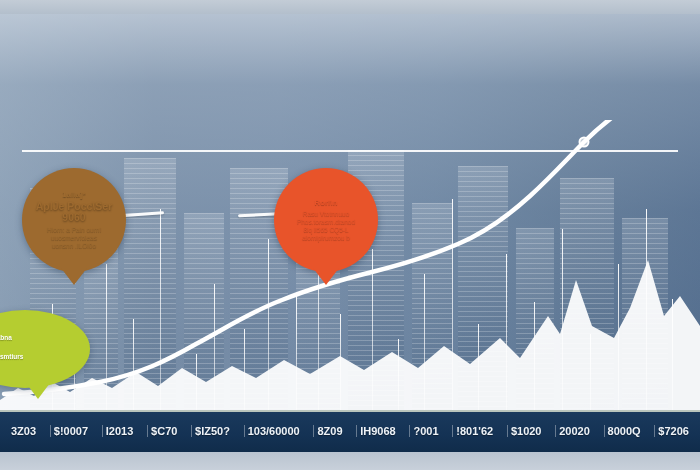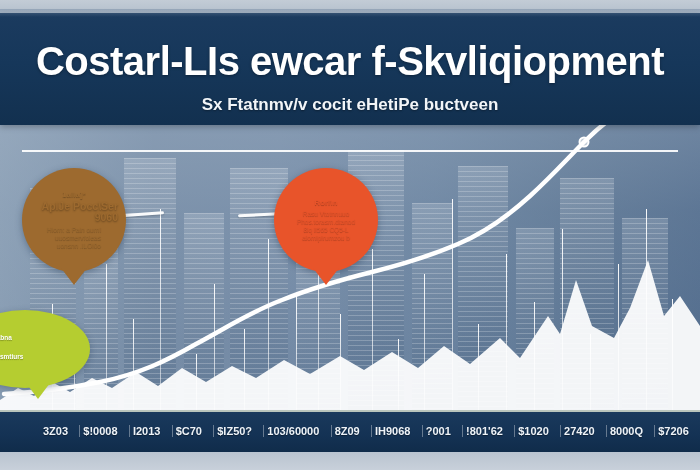--- a/index.html
+++ b/index.html
@@ -74,21 +74,21 @@
     border-left:13px solid transparent;border-right:13px solid transparent;
     border-top:17px solid currentColor;
   }
   .b-kicker{font-size:7.5px;font-weight:bold;opacity:.92;letter-spacing:.2px;
     text-shadow:0 1px 1px rgba(0,0,0,.3);}
   .b-head{font-size:10.5px;font-weight:bold;margin-top:2px;line-height:1.05;
     text-shadow:0 1px 2px rgba(0,0,0,.35);}
   .b-body{font-size:6.5px;line-height:1.25;margin-top:3px;opacity:.95;
     text-shadow:0 1px 1px rgba(0,0,0,.3);}
 
-  .bubble1{left:22px;top:168px;width:104px;height:104px;background:#9d6a2f;color:#9d6a2f;text-align:right;}
+  .bubble1{left:22px;top:168px;width:104px;height:104px;background:#9d6a2f;color:#9d6a2f;}
   .bubble2{left:148px;top:168px;width:104px;height:104px;background:#b5cd30;color:#b5cd30;}
   .bubble3{left:274px;top:168px;width:104px;height:104px;background:#e8542a;color:#e8542a;}
   .bubble1 *,.bubble2 *,.bubble3 *{position:relative;z-index:2;}
 
   
   .connector{position:absolute;height:3px;background:rgba(255,255,255,.95);
     border-radius:2px;box-shadow:0 1px 2px rgba(0,0,0,.2);}
 
   
   .callout-green{
@@ -120,21 +120,21 @@
   .axis-row{
     display:flex;width:100%;justify-content:space-between;
     padding:0 8px;box-sizing:border-box;
   }
   .axis-tick{
     color:#eef3f8;font-size:11px;font-weight:bold;
     padding:0 3px;white-space:nowrap;
     border-left:1px solid rgba(255,255,255,.35);
     text-shadow:0 1px 1px rgba(0,0,0,.4);
   }
-  .axis-tick:first-child{border-left:none;margin-left:32px;}
+  .axis-tick:first-child{border-left:none;}
   .bottom-strip{position:absolute;left:0;right:0;bottom:0;height:18px;
     background:linear-gradient(180deg,#b9c4d0,#c8d0da);}
 </style>
 </head>
 <body>
 
 <div class="infographic">
 
   <div class="bg-photo"></div>
 
@@ -186,24 +186,20 @@
 
     <path fill="none" stroke="#ffffff" stroke-width="4.5" stroke-linecap="round" stroke-linejoin="round" d="M4,274 C40,272 70,268 100,262 C140,254 168,240 196,224
          C226,208 250,192 282,180 C312,168 340,160 372,152
          C404,144 430,136 458,124 C486,112 508,96 530,76
          C552,56 568,38 584,22 C596,10 606,2 614,-4"></path>
 
     <circle cx="584" cy="22" r="4.5" fill="rgba(255,255,255,0.55)" stroke="#ffffff" stroke-width="2"></circle>
   </svg>
 
   <div class="top-strip"></div>
-  <div class="header">
-    <div class="header-title">Costarl-LIs ewcar f-Skvliqiopment</div>
-    <div class="header-sub">Sx Ftatnmv/v cocit eHetiPe buctveen</div>
-  </div>
 
   <div class="rule"></div>
 
   <div class="connector" style="left:112px;top:213px;width:52px;transform:rotate(-4deg);"></div>
   <div class="connector" style="left:238px;top:213px;width:52px;transform:rotate(-3deg);"></div>
 
   <div class="bubble bubble1">
     <div class="b-kicker">1alla]*</div>
     <div class="b-head">AplJe Pocc\Ser 9060</div>
     <div class="b-body" style="white-space:pre-line;">Hiorn: a Pain ournl
@@ -223,31 +219,31 @@
   <div class="callout-green">
     <div class="c-text" style="white-space:pre-line;">nircle
 nna HS-nfabna
 niJaus
 iouit.no Hbsmtiurs</div>
   </div>
 
   <div class="footer">
     <div class="axis-row">
       <span class="axis-tick">3Z03</span>
-      <span class="axis-tick">$!0008</span>
+      <span class="axis-tick">$!0007</span>
       <span class="axis-tick">I2013</span>
       <span class="axis-tick">$C70</span>
       <span class="axis-tick">$IZ50?</span>
       <span class="axis-tick">103/60000</span>
       <span class="axis-tick">8Z09</span>
       <span class="axis-tick">IH9068</span>
       <span class="axis-tick">?001</span>
       <span class="axis-tick">!801'62</span>
       <span class="axis-tick">$1020</span>
-      <span class="axis-tick">27420</span>
+      <span class="axis-tick">20020</span>
       <span class="axis-tick">8000Q</span>
       <span class="axis-tick">$7206</span>
     </div>
   </div>
 
   <div class="bottom-strip"></div>
 
 </div>
 
 </body></html>

